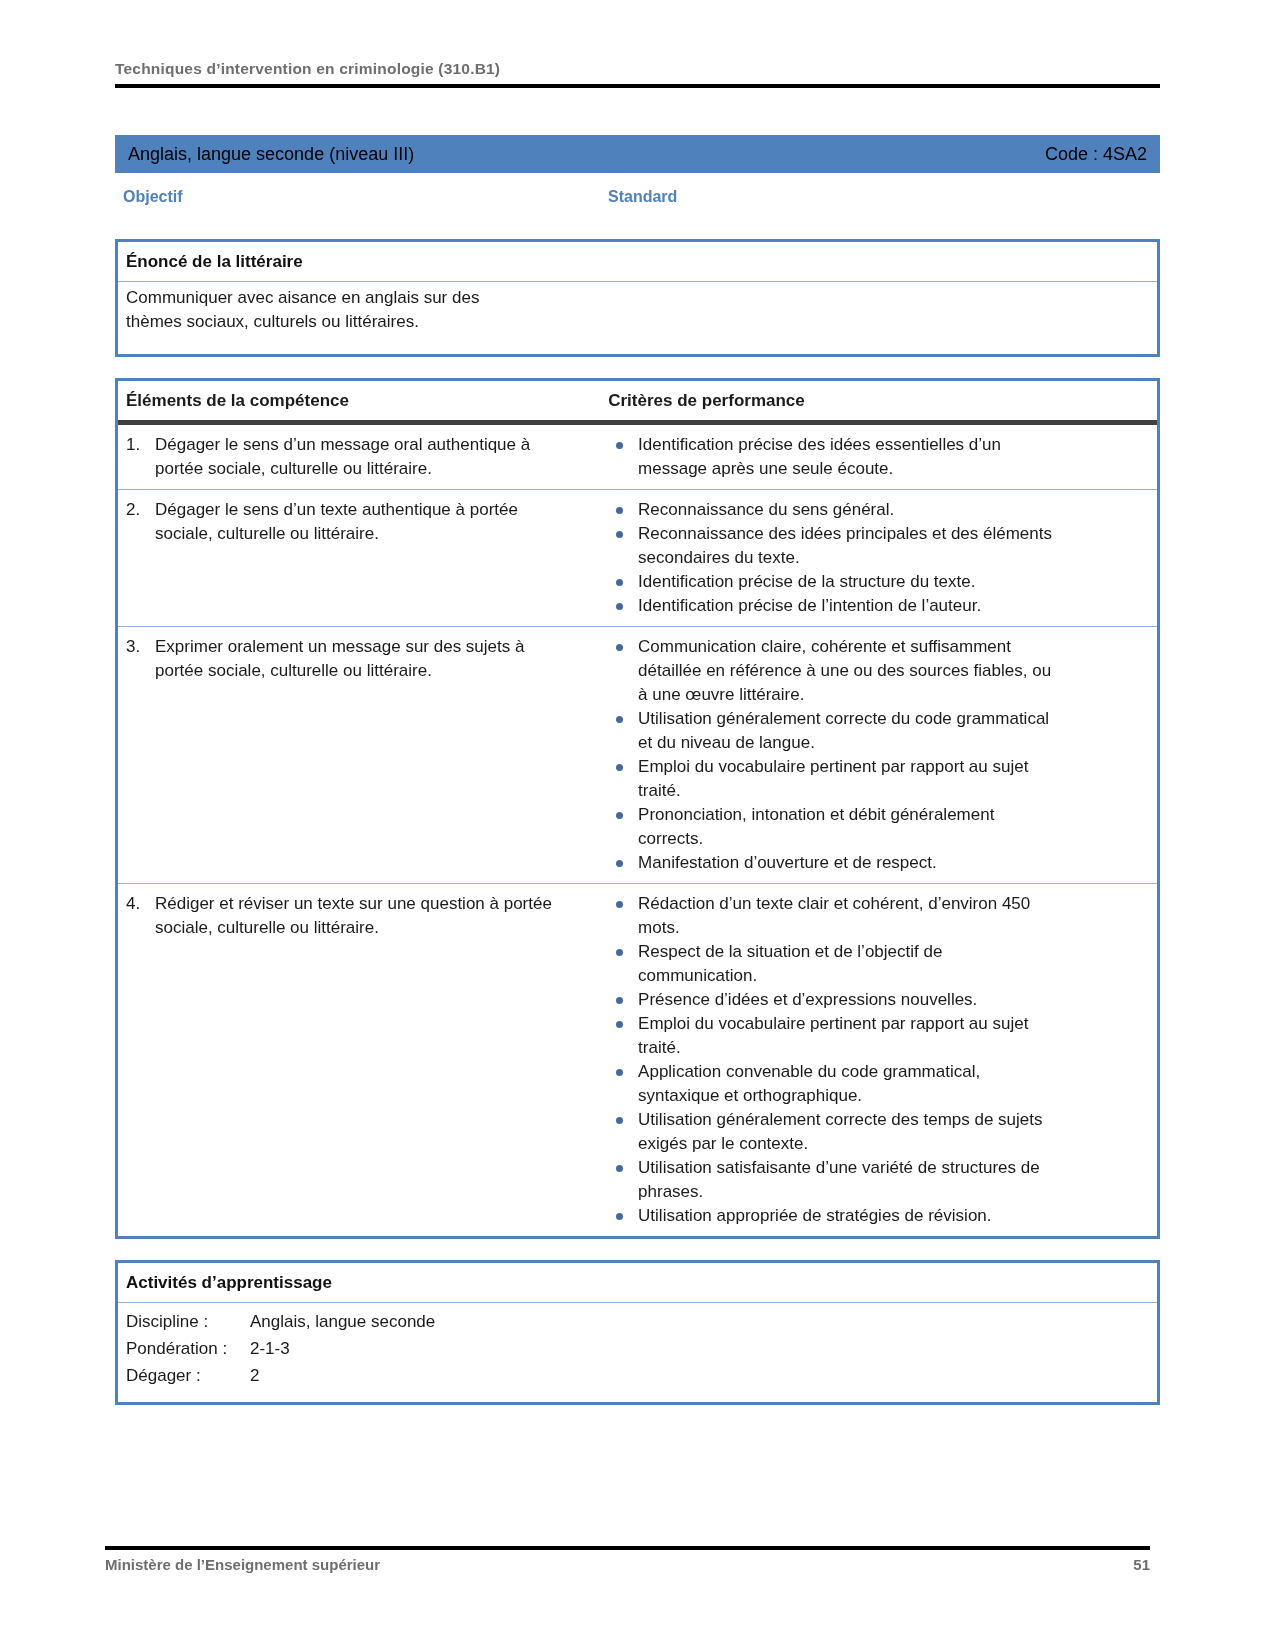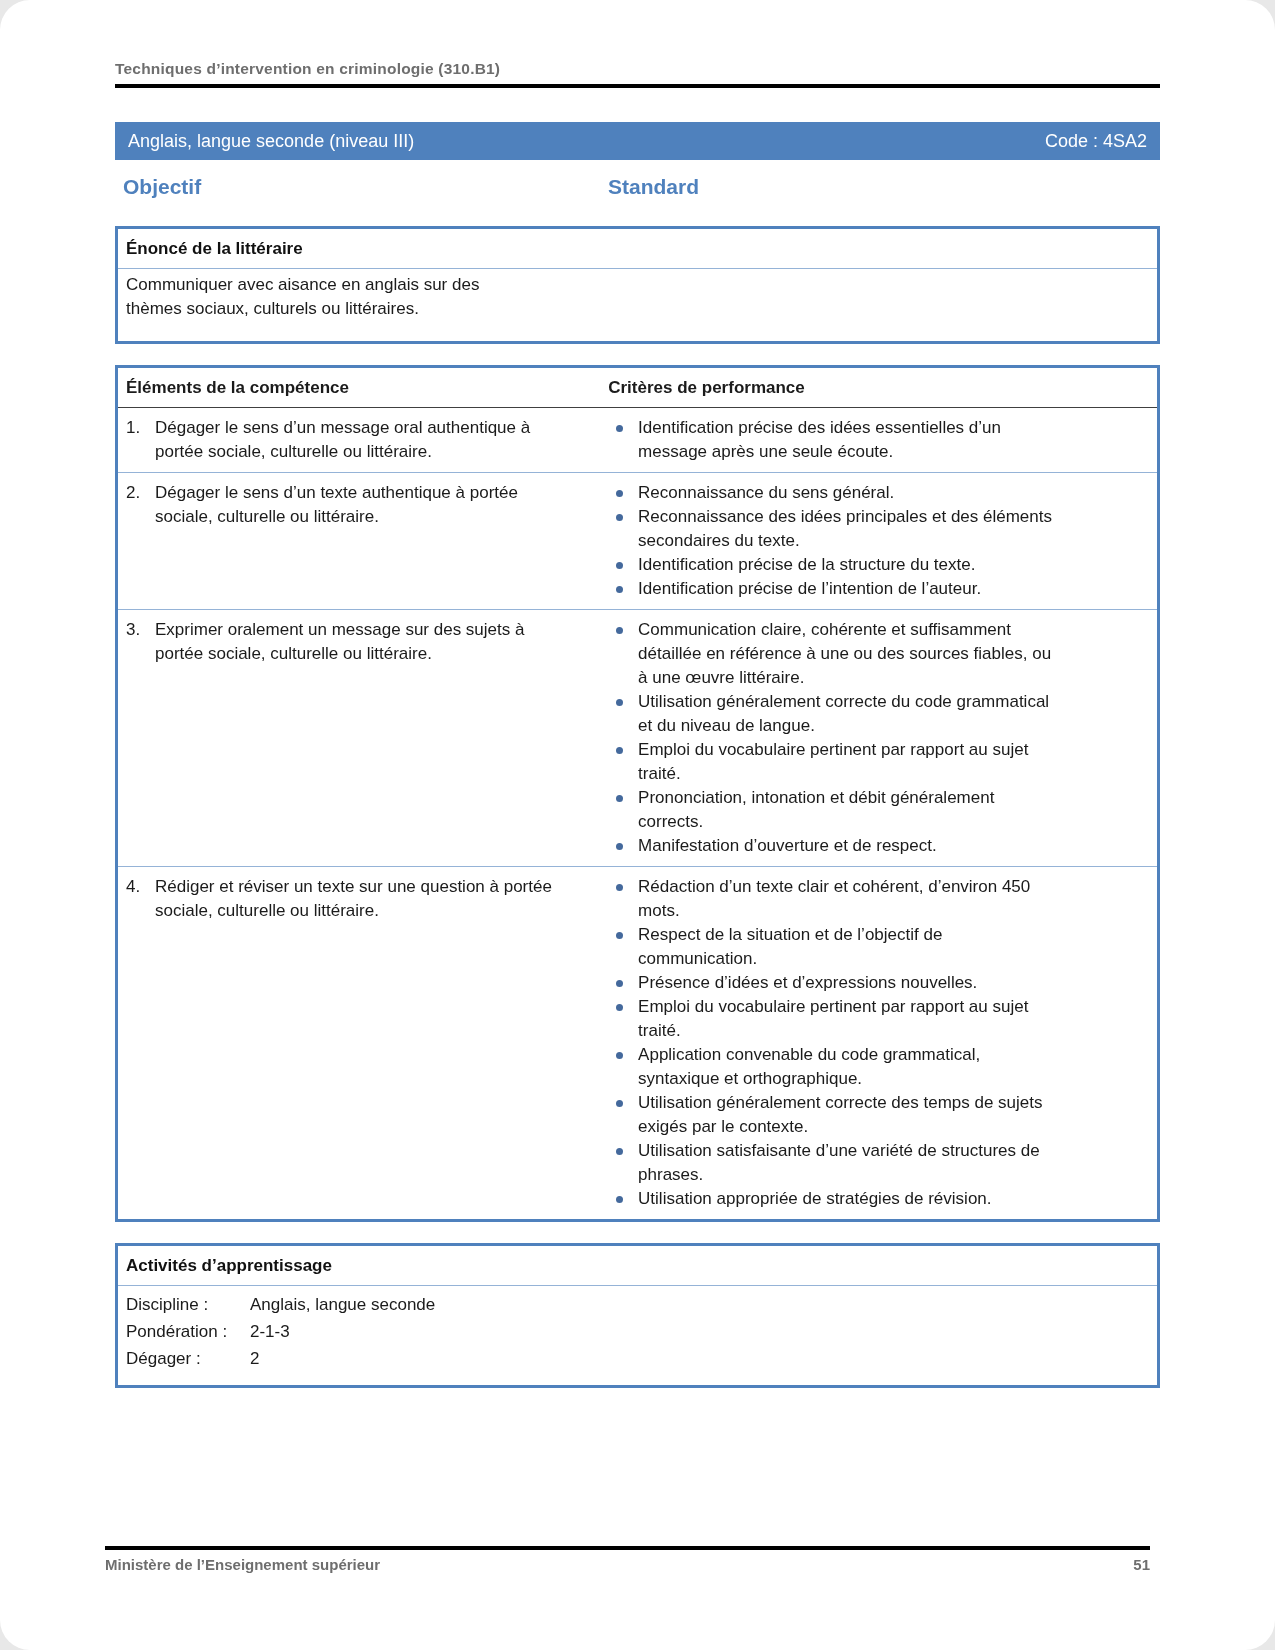--- a/index.html
+++ b/index.html
@@ -4,48 +4,47 @@
 <style>
   html,body{margin:0;padding:0;background:#e8e8e8;}
   .page{
     position:relative;
     width:1275px;height:1650px;
     margin:0 auto;
     background:#ffffff;
     font-family:"Liberation Sans","DejaVu Sans",sans-serif;
     color:#1b1b1b;
     overflow:hidden;
-    border-radius:30px;
   }
   .content{width:1045px;margin:0 auto;}
 
   
   .running-header{padding-top:60px;}
   .running-header .title{
     font-size:15.5px;font-weight:bold;color:#6e6e6e;letter-spacing:.2px;
     padding-bottom:6px;
   }
   .rule-black{height:4px;background:#000000;}
 
   
   .banner{
-    margin-top:34px;
+    margin-top:47px;
     background:#4F81BD;
-    color:#ffffff;
+    color:#000000;
     height:38px;
     display:flex;align-items:center;justify-content:space-between;
     padding:0 13px;
     box-sizing:border-box;
     font-size:18px;
   }
 
   
   .obj-std{position:relative;margin-top:15px;height:30px;}
   .obj-std .h{
-    font-size:21px;font-weight:bold;color:#4F81BD;
+    font-size:16px;font-weight:bold;color:#4F81BD;
   }
   .obj-std .obj{position:absolute;left:8px;top:0;}
   .obj-std .std{position:absolute;left:493px;top:0;}
 
   
   .box{
     border:3px solid #4F81BD;
     margin-top:21px;
     box-sizing:border-box;
     background:#fff;
@@ -55,21 +54,21 @@
     padding:10px 8px 9px 8px;
     border-bottom:1px solid #95B3D7;
   }
   .enonce-body{
     font-size:17px;line-height:24px;
     padding:4px 12px 20px 8px;
     max-width:392px;
   }
 
   
-  .comp-header{display:flex;border-bottom:1px solid #404040;}
+  .comp-header{display:flex;border-bottom:5px solid #404040;}
   .comp-header .ch{font-size:17px;font-weight:bold;padding:10px 8px 9px 8px;box-sizing:border-box;}
   .ch.c1{width:485px;}
   .ch.c2{width:560px;}
   .comp-row{display:flex;border-bottom:1px solid #95B3D7;}
   .comp-row:last-child{border-bottom:none;}
   .comp-row .cell{box-sizing:border-box;font-size:17px;line-height:24px;}
   .cell.el{width:485px;padding:8px 40px 8px 8px;display:flex;}
   .cell.el .num{flex:0 0 29px;}
   .cell.el .el-text{flex:1;}
   .cell.cr{width:560px;padding:8px 95px 8px 0;}

